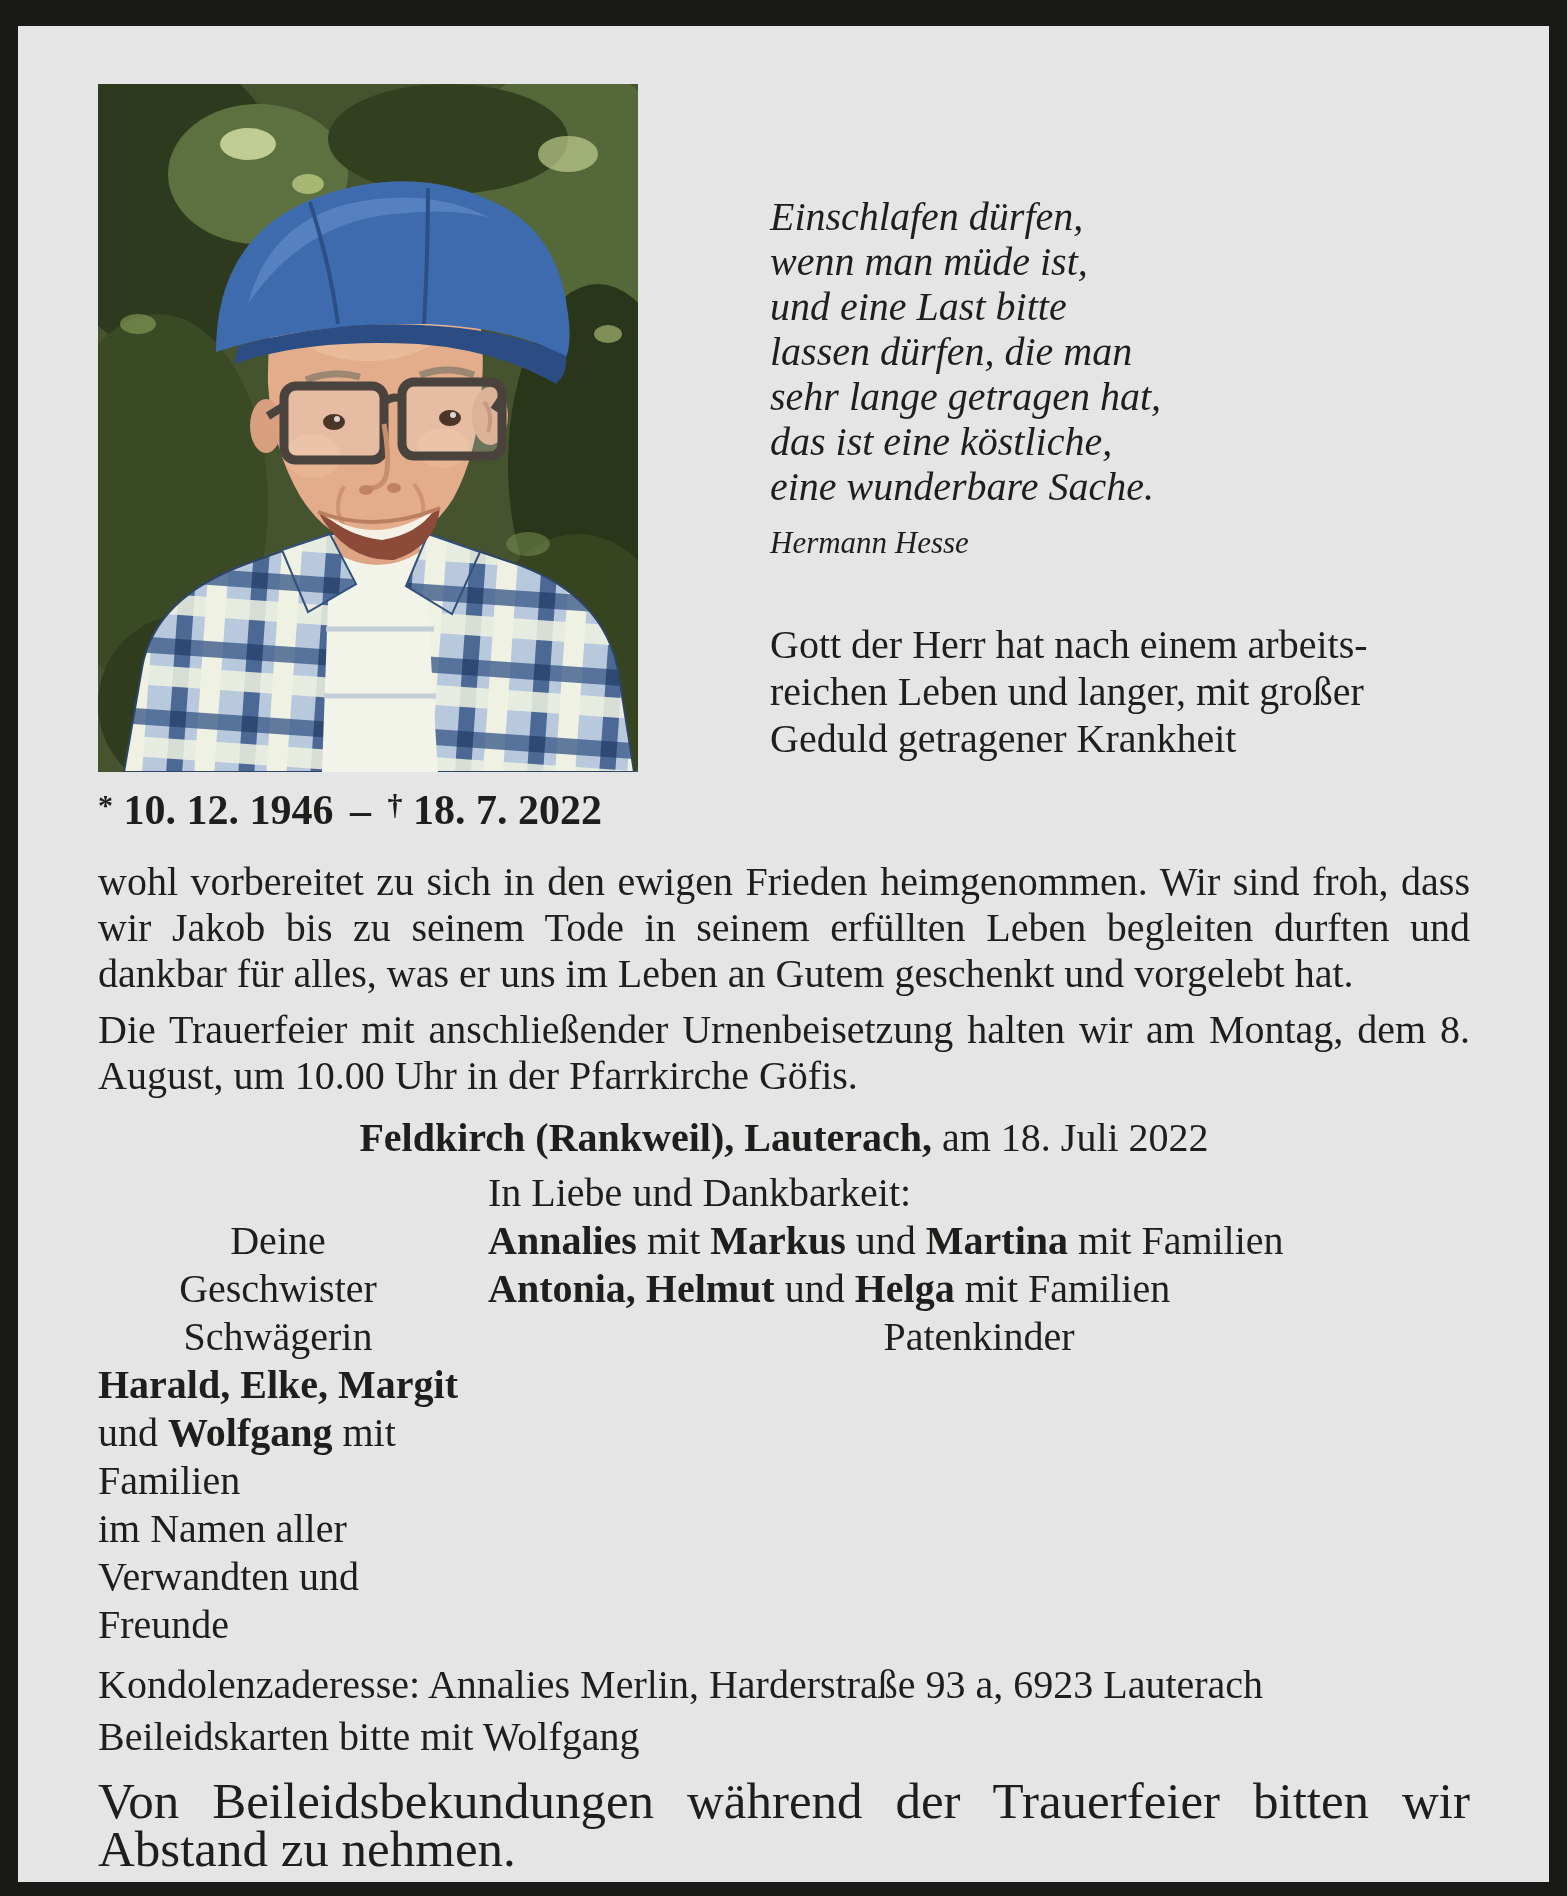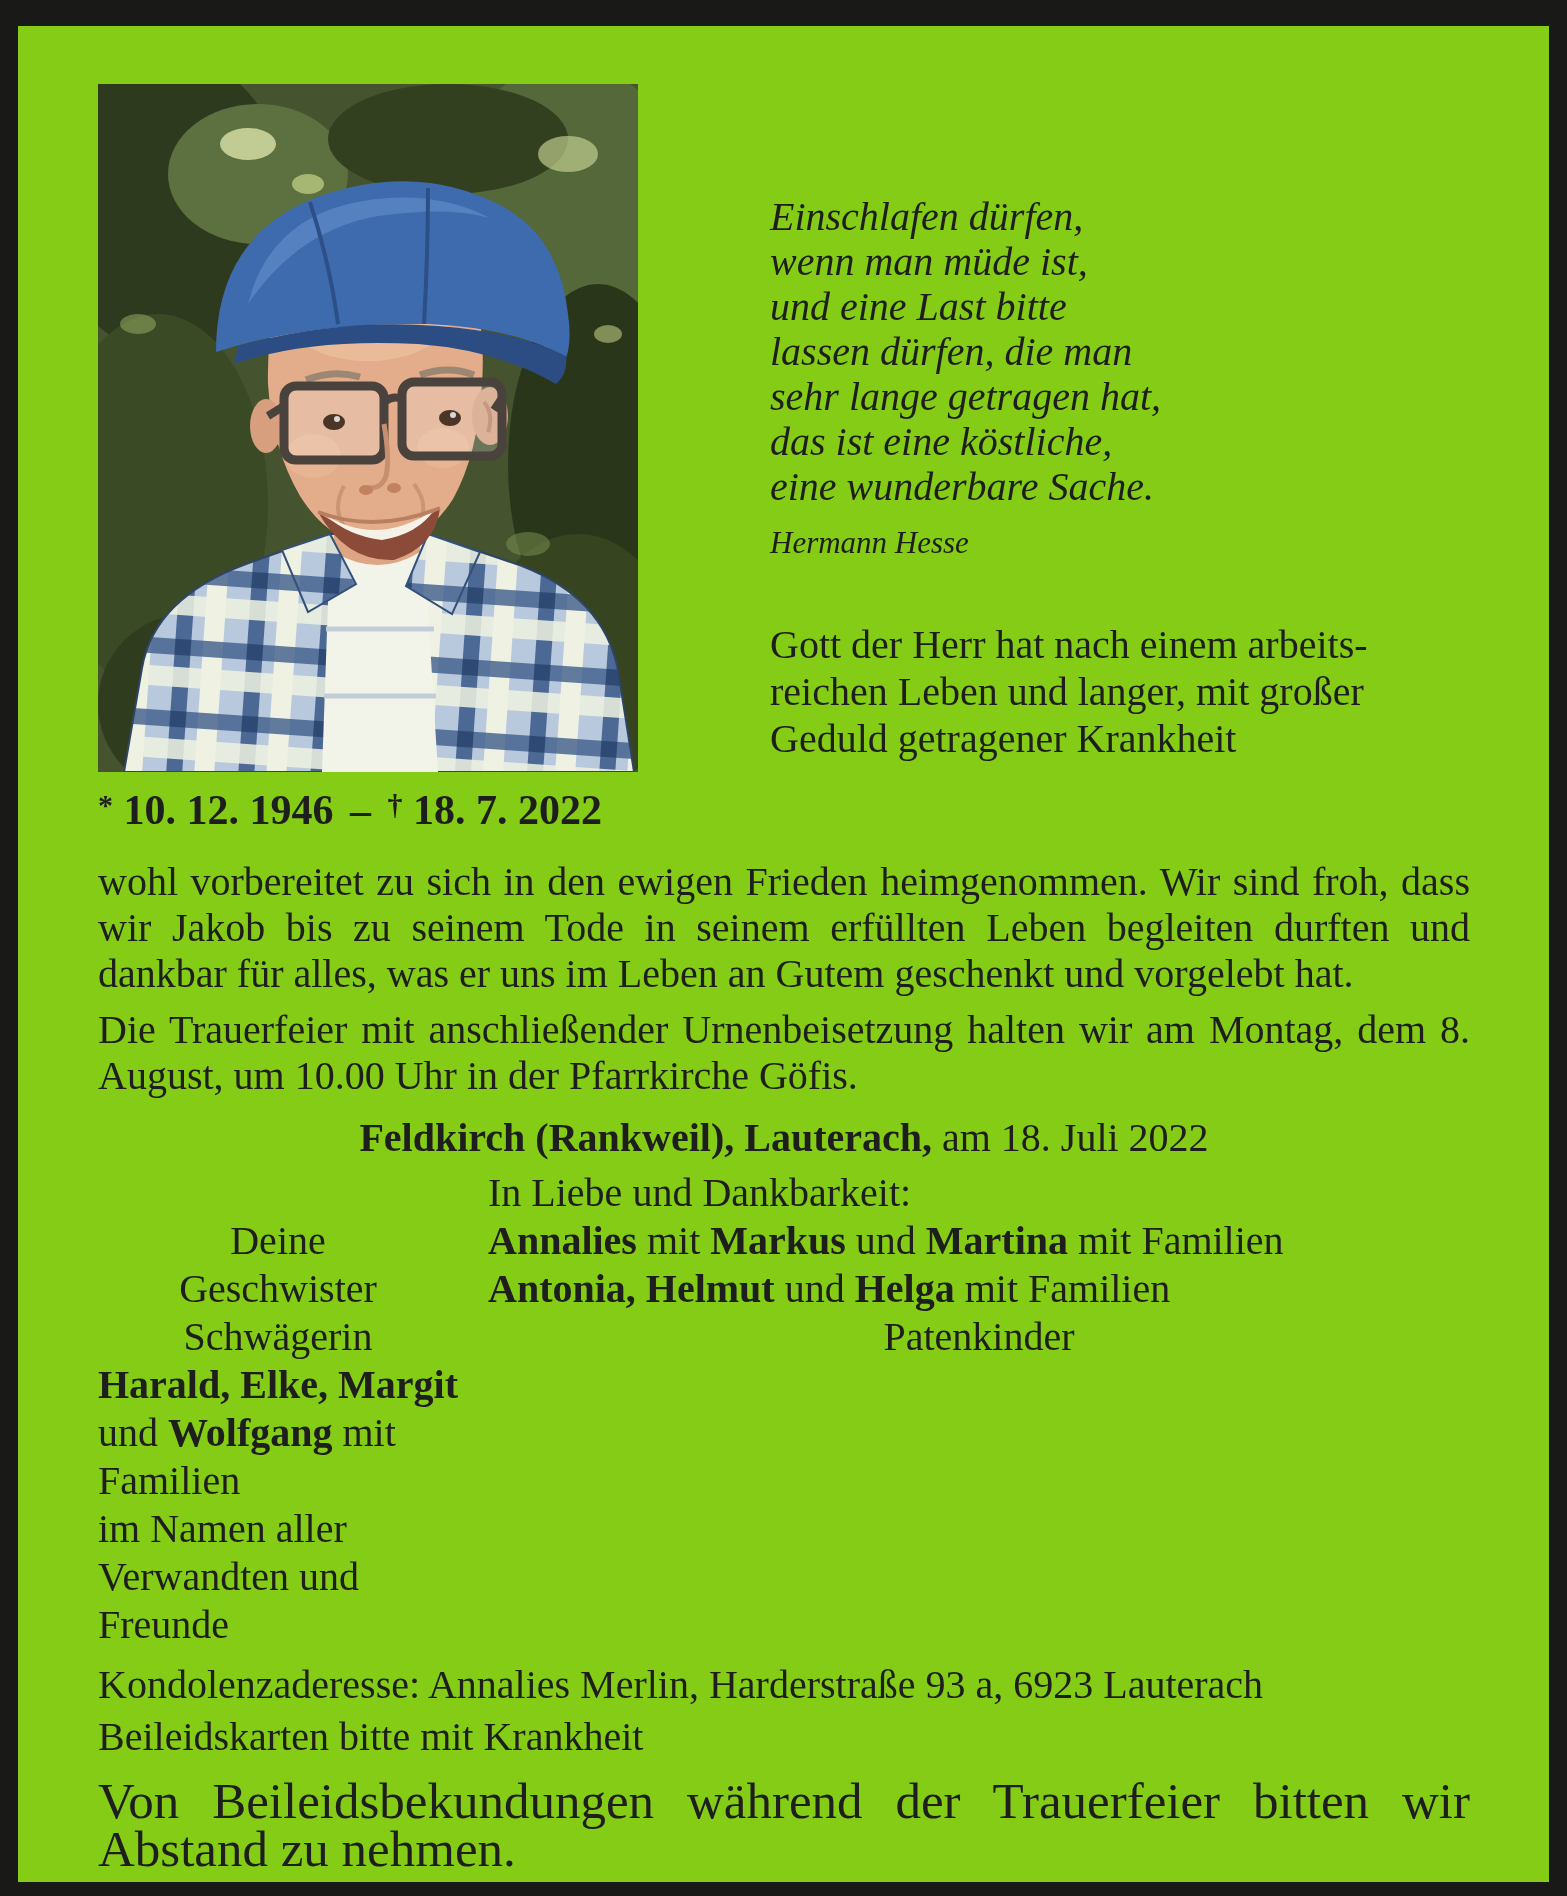--- a/index.html
+++ b/index.html
@@ -3,21 +3,21 @@
 <meta charset="utf-8">
 <style>
   html,body{margin:0;padding:0;background:#ffffff;}
   .card{
     position:relative;
     width:1567px;height:1896px;
     box-sizing:border-box;
     border-style:solid;border-color:#191917;
     border-width:26px 18px 14px 18px;
     padding:0 79px 0 80px;
-    background:#84cc16;
+    background:#e5e5e5;
     color:#1e1e1c;
     font-family:"Liberation Serif","DejaVu Serif",serif;
     overflow:hidden;
   }
   .top{display:flex;margin-top:58px;}
   .photo-frame{width:540px;height:688px;flex:0 0 auto;}
   .photo-frame svg{display:block;width:540px;height:688px;}
   .right-col{margin-left:132px;width:690px;}
   .poem{margin-top:110px;font-style:italic;font-size:40px;line-height:45px;}
   .poem-attr{margin-top:16px;font-style:italic;font-size:31px;}
@@ -179,18 +179,18 @@
       <div class="fam-value"><b>Antonia, Helmut</b><span> und </span><b>Helga</b><span> mit Familien</span></div>
       <div class="fam-label">Schwägerin</div>
       <div class="fam-label">Patenkinder</div>
       <div class="fam-value"><b>Harald, Elke, Margit</b><span> und </span><b>Wolfgang</b><span> mit Familien</span></div>
       <div class="fam-label"></div>
       <div class="fam-value"><span>im Namen aller Verwandten und Freunde</span></div>
     </div>
 
   <div class="condolence">
     <div>Kondolenzaderesse: Annalies Merlin, Harderstraße 93 a, 6923 Lauterach</div>
-    <div>Beileidskarten bitte mit Krankheit</div>
+    <div>Beileidskarten bitte mit Wolfgang</div>
   </div>
 
   <div class="closing-note">Von Beileidsbekundungen während der Trauerfeier bitten wir Abstand zu nehmen.</div>
 
 </div>
 
 </body></html>

